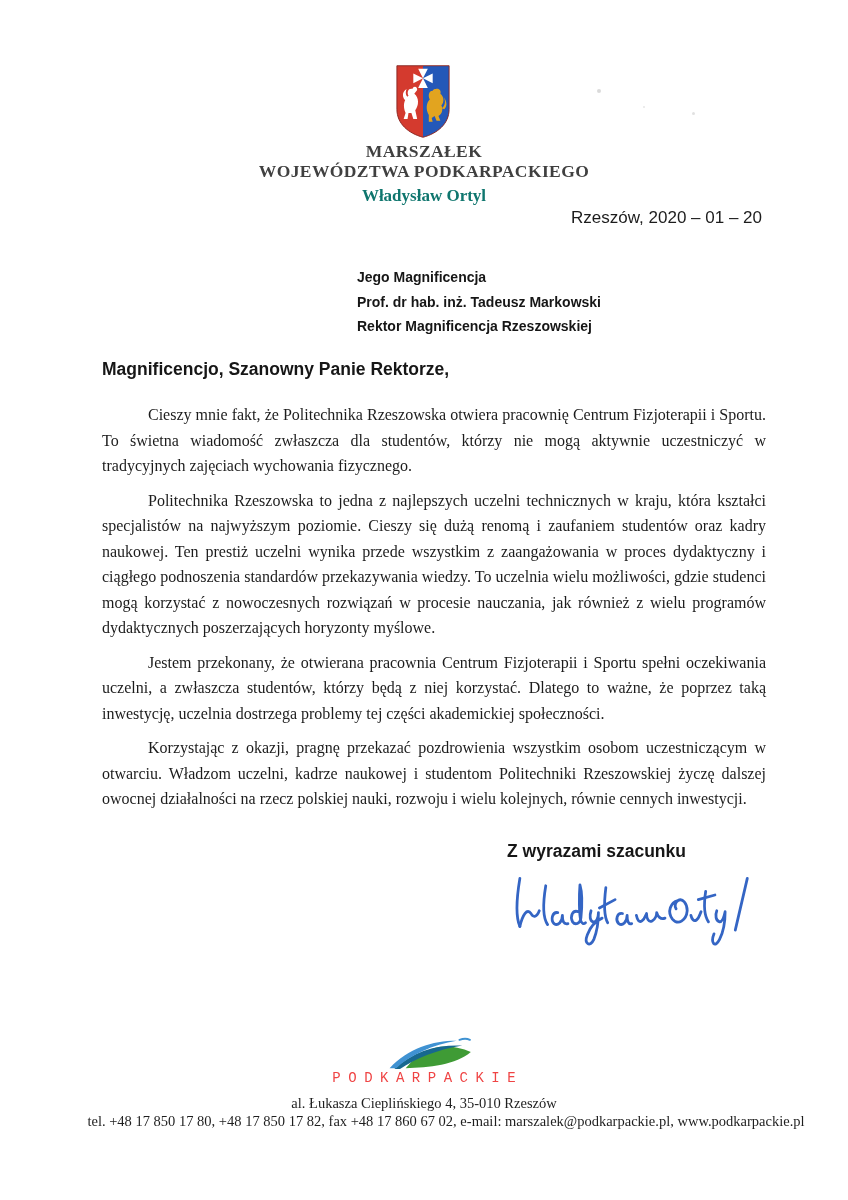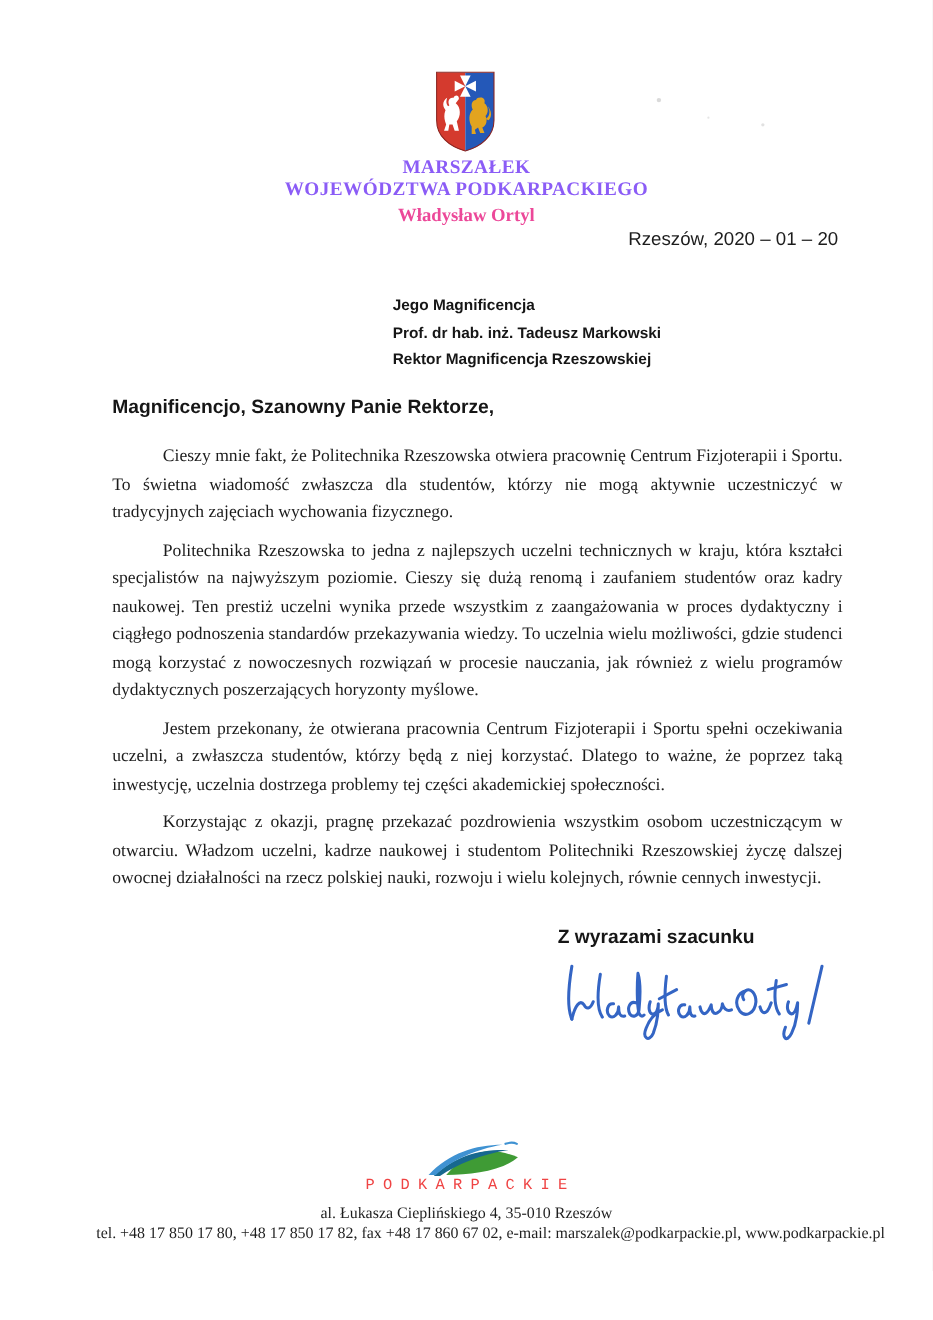--- a/index.html
+++ b/index.html
@@ -7,25 +7,25 @@
   .page{
     position:relative;width:848px;height:1200px;background:#ffffff;
     margin:0 auto;overflow:hidden;color:#1b1b1b;
     font-family:"Liberation Sans",sans-serif;
   }
   
   .arms{position:absolute;left:394px;top:62px;width:58px;height:79px;}
   .lh-title{
     position:absolute;left:0;top:142px;width:848px;text-align:center;
     font-family:"Liberation Serif",serif;font-size:17.5px;line-height:19.5px;
-    letter-spacing:.4px;color:#8b5cf6;font-weight:600;
+    letter-spacing:.4px;color:#404040;font-weight:600;
   }
   .lh-name{
     position:absolute;left:0;top:186px;width:848px;text-align:center;
-    font-family:"Liberation Serif",serif;font-size:17px;font-weight:bold;color:#ec4899;
+    font-family:"Liberation Serif",serif;font-size:17px;font-weight:bold;color:#0f766e;
   }
   .dateline{position:absolute;top:208px;right:86px;font-size:17px;color:#1c1c1c;}
   
   .recipient{position:absolute;left:357px;top:265px;font-size:14px;font-weight:bold;line-height:24.5px;color:#161616;}
   .salutation{position:absolute;left:102px;top:359px;font-size:17.5px;font-weight:bold;color:#161616;}
   
   .body-text{
     position:absolute;left:102px;top:402px;width:664px;
     font-size:16px;line-height:25.5px;text-align:justify;color:#1c1c1c;font-family:Liberation Serif, serif;
   }

